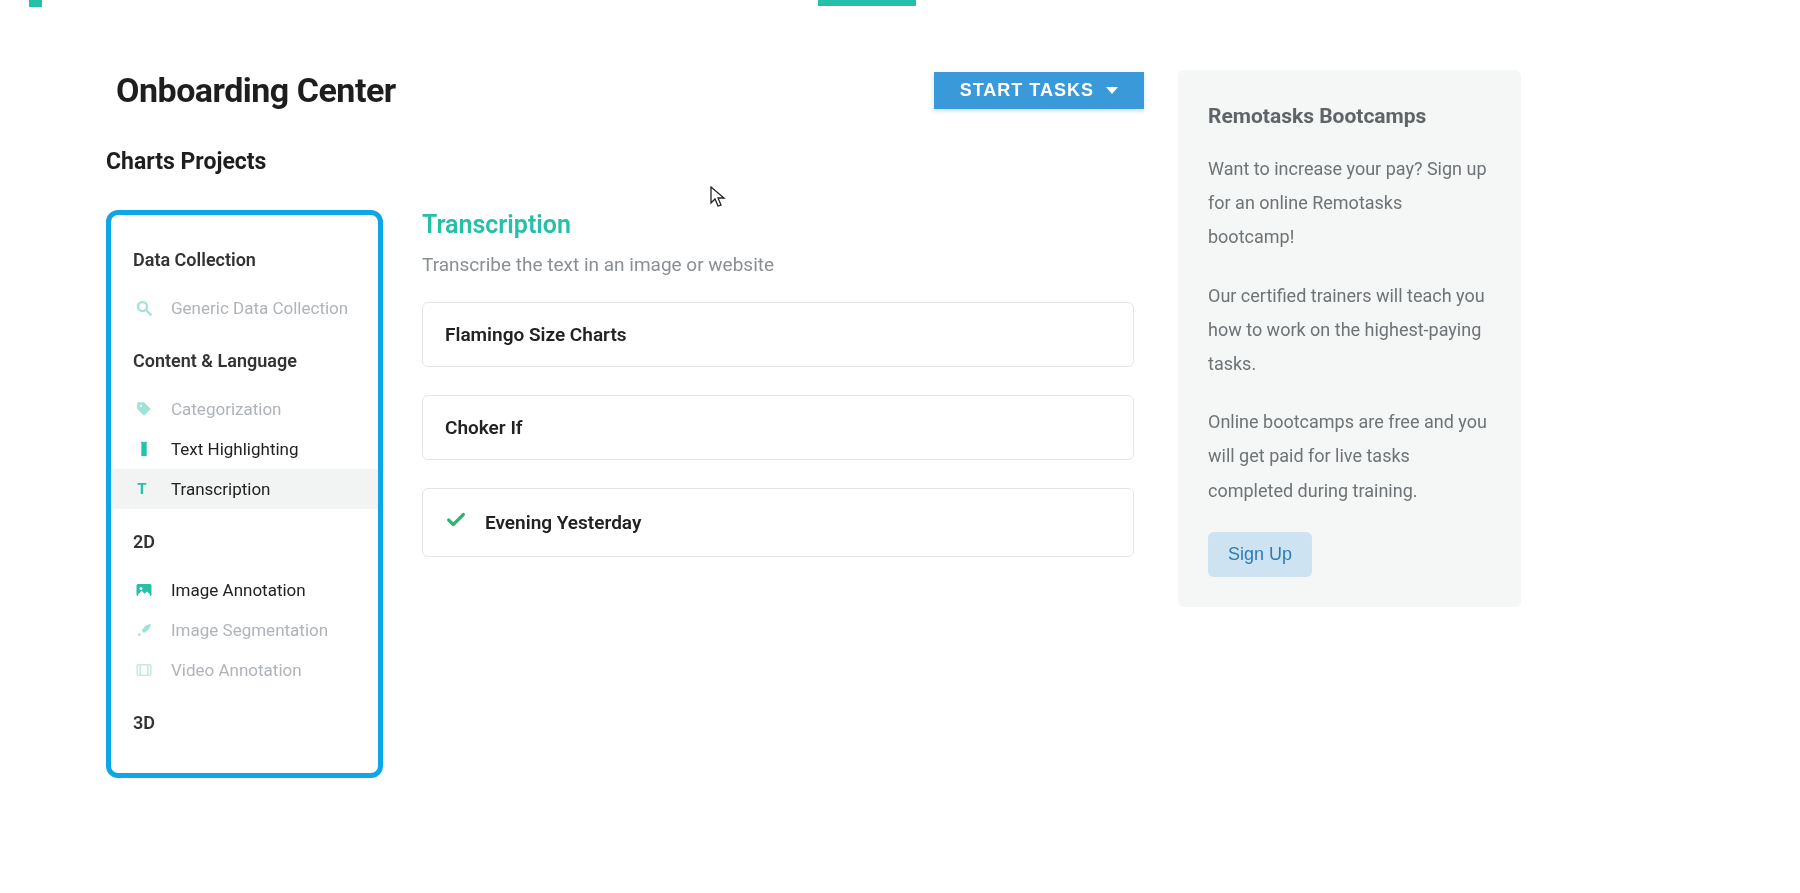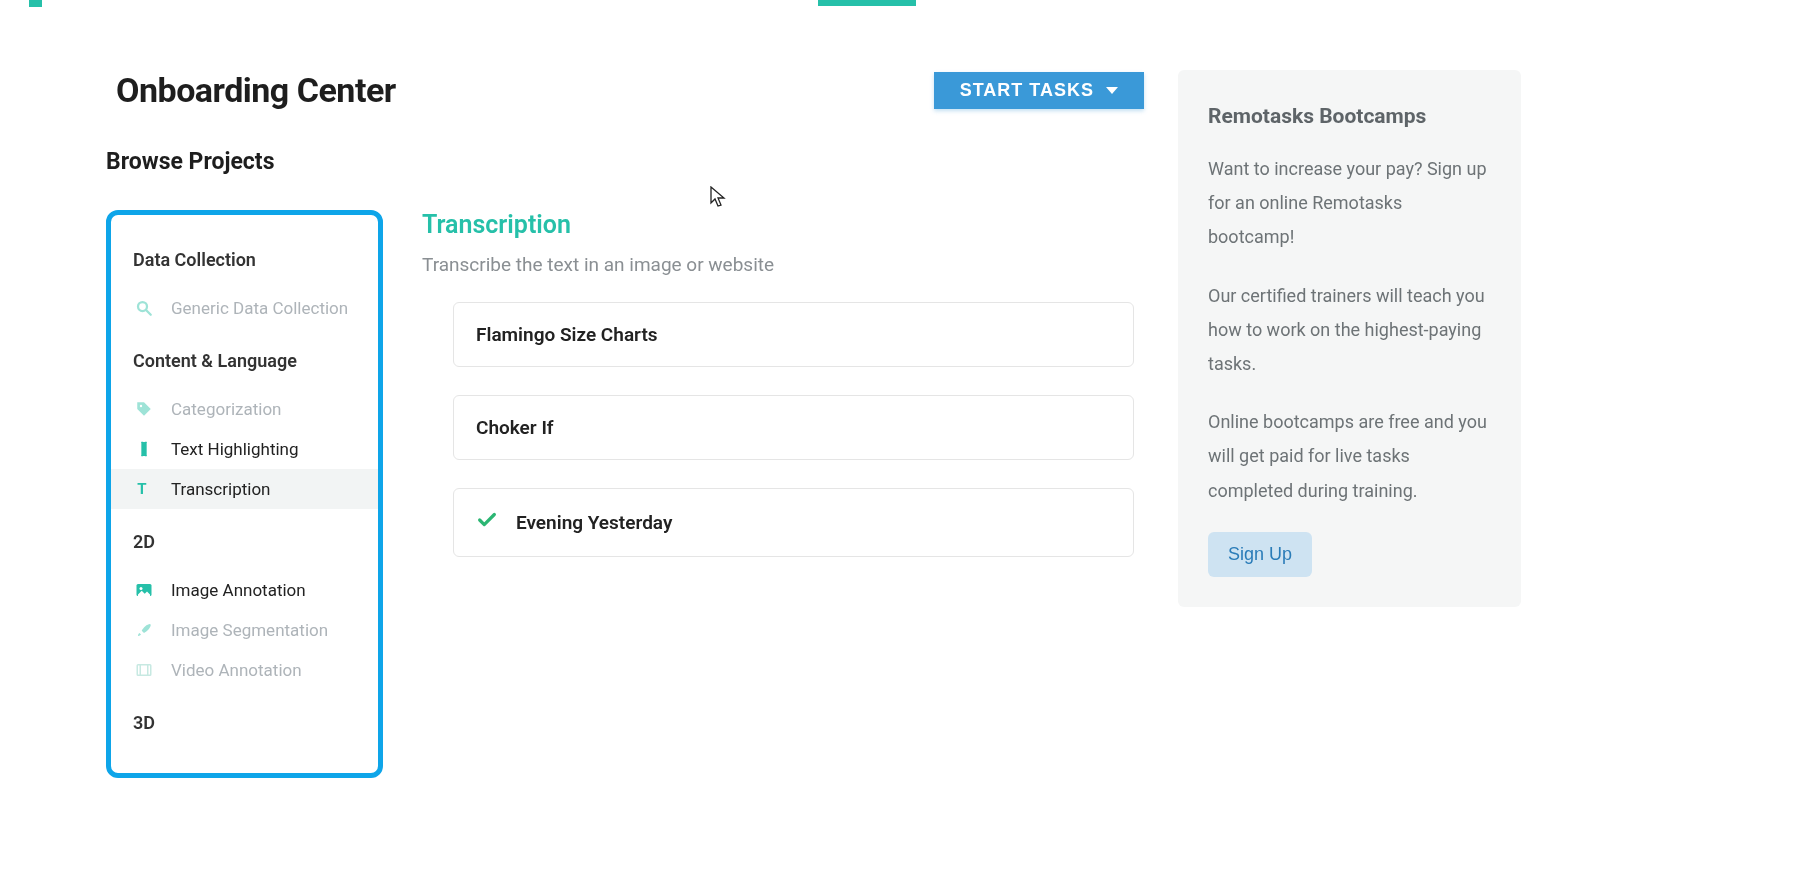--- a/index.html
+++ b/index.html
@@ -130,21 +130,20 @@
     border-radius: 6px;
     padding: 20px 22px;
     font-size: 19px;
     font-weight: 600;
     color: #222;
     margin-bottom: 28px;
     display:flex;
     align-items:center;
     gap: 18px;
     cursor: pointer;
-    margin-left: 31px;
   }
   .task-card .check {
     color: #2bb673;
     font-size: 22px;
     font-weight: bold;
   }
   .right-panel {
     position: absolute;
     top: 70px;
     left: 1178px;
@@ -195,21 +194,21 @@
 </div>
 
 <div class="header-row">
   <h1 class="page-title">Onboarding Center</h1>
   <button class="start-tasks-btn">
     <span>START TASKS</span>
     <span class="caret"></span>
   </button>
 </div>
 
-<h2 class="browse-title">Browse Projects</h2>
+<h2 class="browse-title">Charts Projects</h2>
 
 <div class="sidebar">
   <div class="group-label">Data Collection</div>
 
   <div class="item muted">
     <span class="icon">
       <svg width="18" height="18" viewBox="0 0 24 24">
           <circle cx="10" cy="10" r="6" fill="none" stroke="#9ee3d7" stroke-width="3"></circle>
           <line x1="15" y1="15" x2="21" y2="21" stroke="#9ee3d7" stroke-width="3" stroke-linecap="round"></line>
         </svg>

